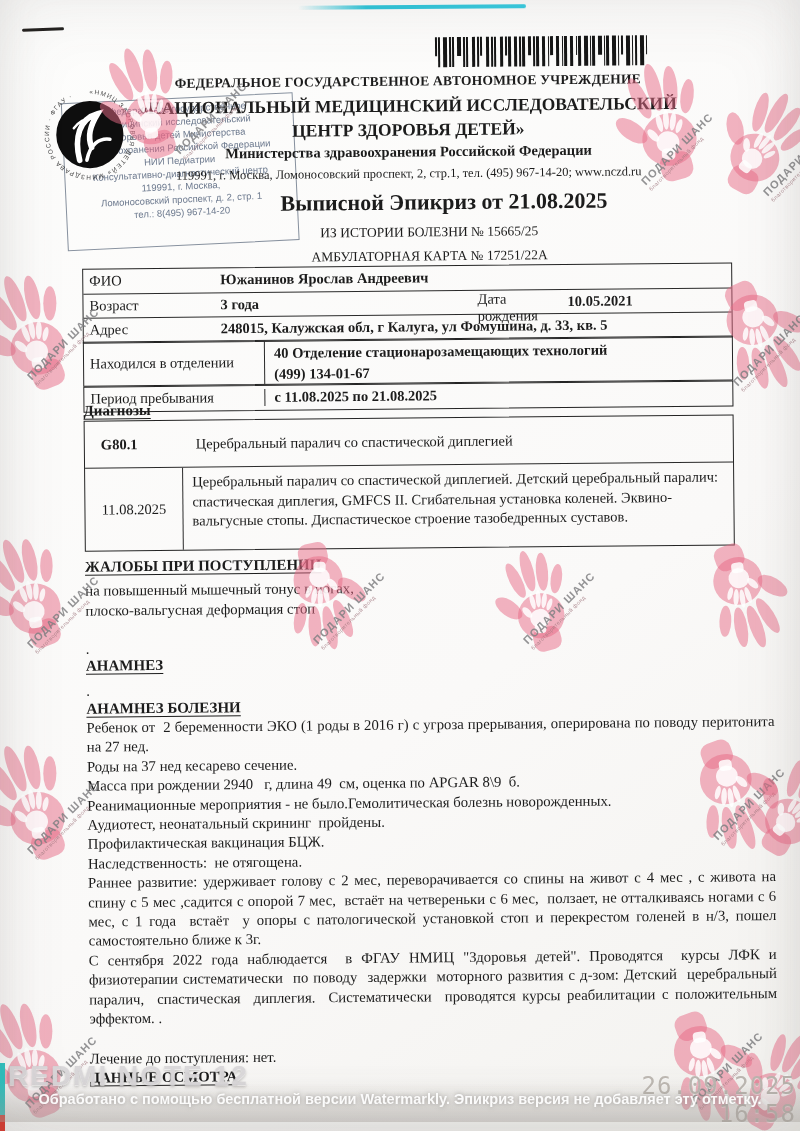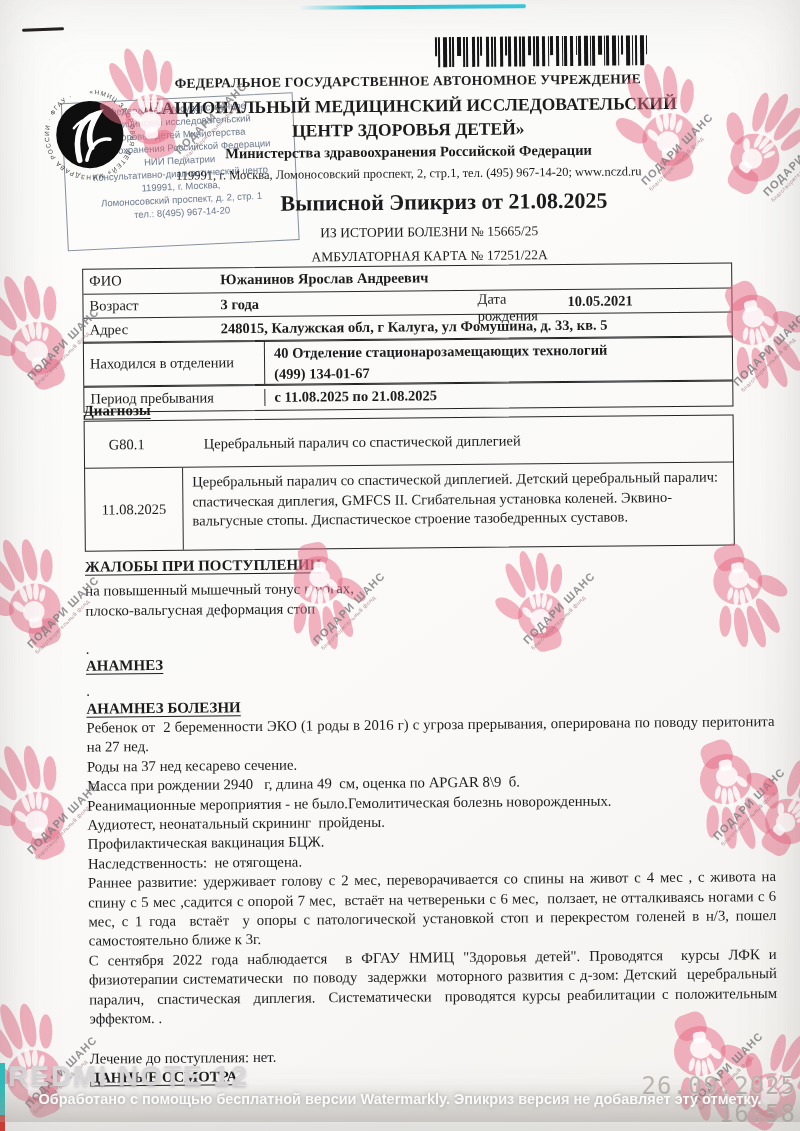--- a/index.html
+++ b/index.html
@@ -59,21 +59,21 @@
   .birth-label{width:90px;flex:none;margin-top:11px;}
   .dept-lines{padding:2px 0 0 9px;line-height:21px;}
 
   #diag-label{left:85px;top:400px;font-size:15px;z-index:3;}
   #dt{top:418px;}
   .dtrow{display:flex;border-bottom:1.4px solid #2a2a2a;}
   .dtrow:last-child{border-bottom:none;}
   .dt-c1{width:98px;flex:none;border-right:1.4px solid #2a2a2a;display:flex;align-items:center;justify-content:center;text-align:center;padding:2px 4px;box-sizing:border-box;line-height:18px;}
   .dt-r1{height:46px;}
   .dt-r1 .dt-c2{display:flex;align-items:center;}
-  .dt-code{font-weight:normal;margin-left:24px;width:95px;flex:none;}
+  .dt-code{font-weight:bold;margin-left:16px;width:95px;flex:none;}
   .dt-r2{height:82px;}
   .dt-c2{flex:1;}
   .dt-text{padding:5px 8px 0 9px;line-height:19.5px;}
 
   .sec{position:absolute;left:85px;font-size:15px;z-index:3;}
   #complaints-lines{left:85px;top:578px;font-size:14.8px;line-height:20px;z-index:3;}
 
   #body-text{left:85px;top:716px;width:688px;font-size:14.8px;line-height:19.4px;z-index:3;}
   #body-text p{margin:0;white-space:pre-wrap;}
   #body-text p.just{text-align:justify;}

